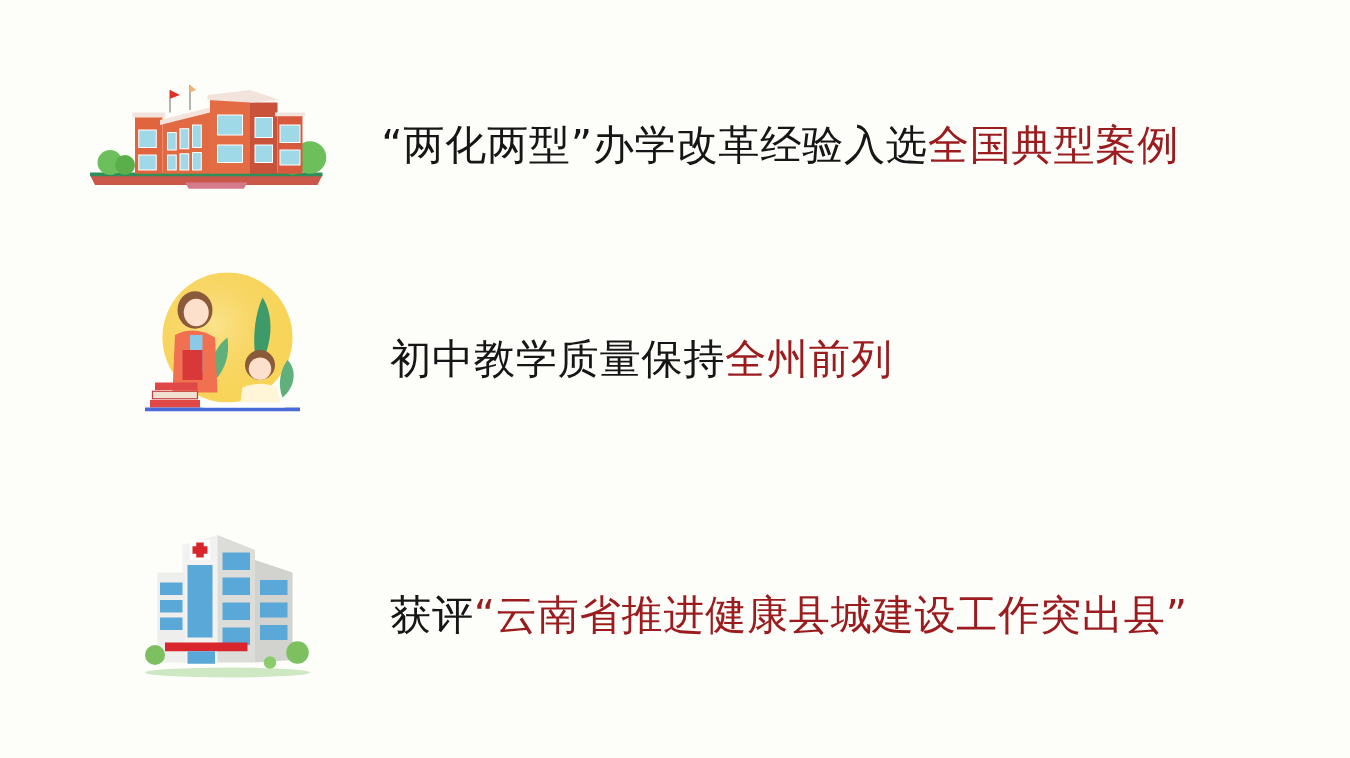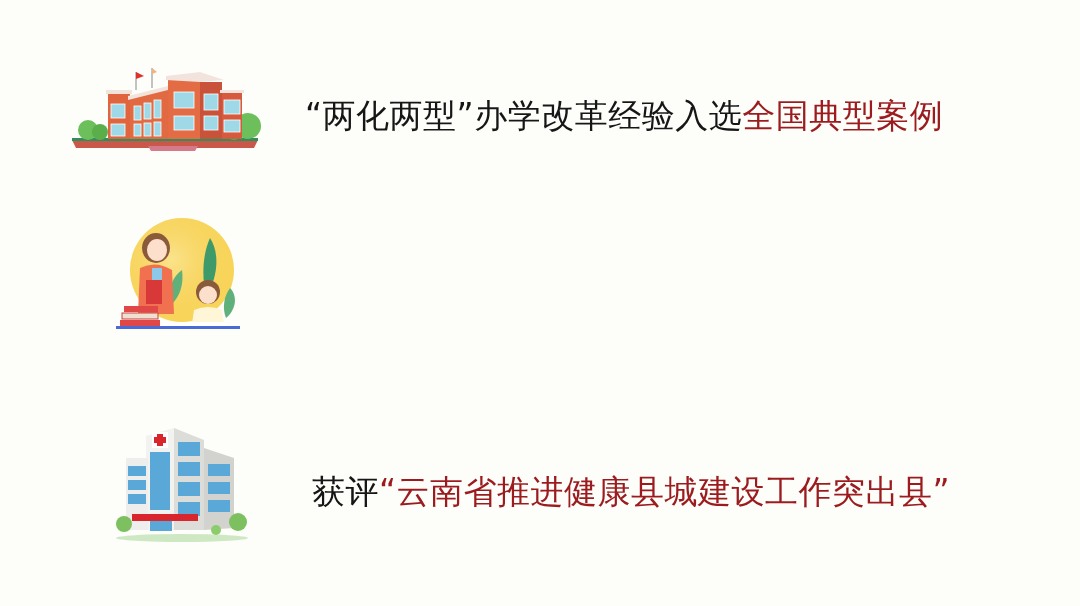--- a/index.html
+++ b/index.html
@@ -125,20 +125,23 @@
 
         <rect x="14" y="88" width="34" height="6" fill="#e04848"></rect>
         <rect x="12" y="95" width="36" height="6" fill="#f0e0d0" stroke="#c84040" stroke-width="1"></rect>
         <rect x="10" y="102" width="40" height="6" fill="#e04848"></rect>
         <rect x="36" y="62" width="16" height="24" fill="#d83838"></rect>
 
         <rect x="6" y="108" width="124" height="3" fill="#4a6ad8"></rect>
         <polygon points="52,108 118,108 114,104 56,104" fill="#ffffff"></polygon>
       </svg>
     </div>
+    <div class="text" style="left:312px;top:49px;">
+      <span>初中教学质量保持</span><span class="hl">全州前列</span>
+    </div>
   </div>
 
   <div class="row" style="top:418px;height:128px;">
     <div class="illus" style="left:112px;top:0;width:140px;height:126px;">
       <svg width="140" height="126" viewBox="0 0 140 126">
 
         <ellipse cx="70" cy="120" rx="66" ry="4" fill="#cfe8c4"></ellipse>
 
         <polygon points="34,18 62,10 62,112 34,112" fill="#f2f2f0"></polygon>
 

